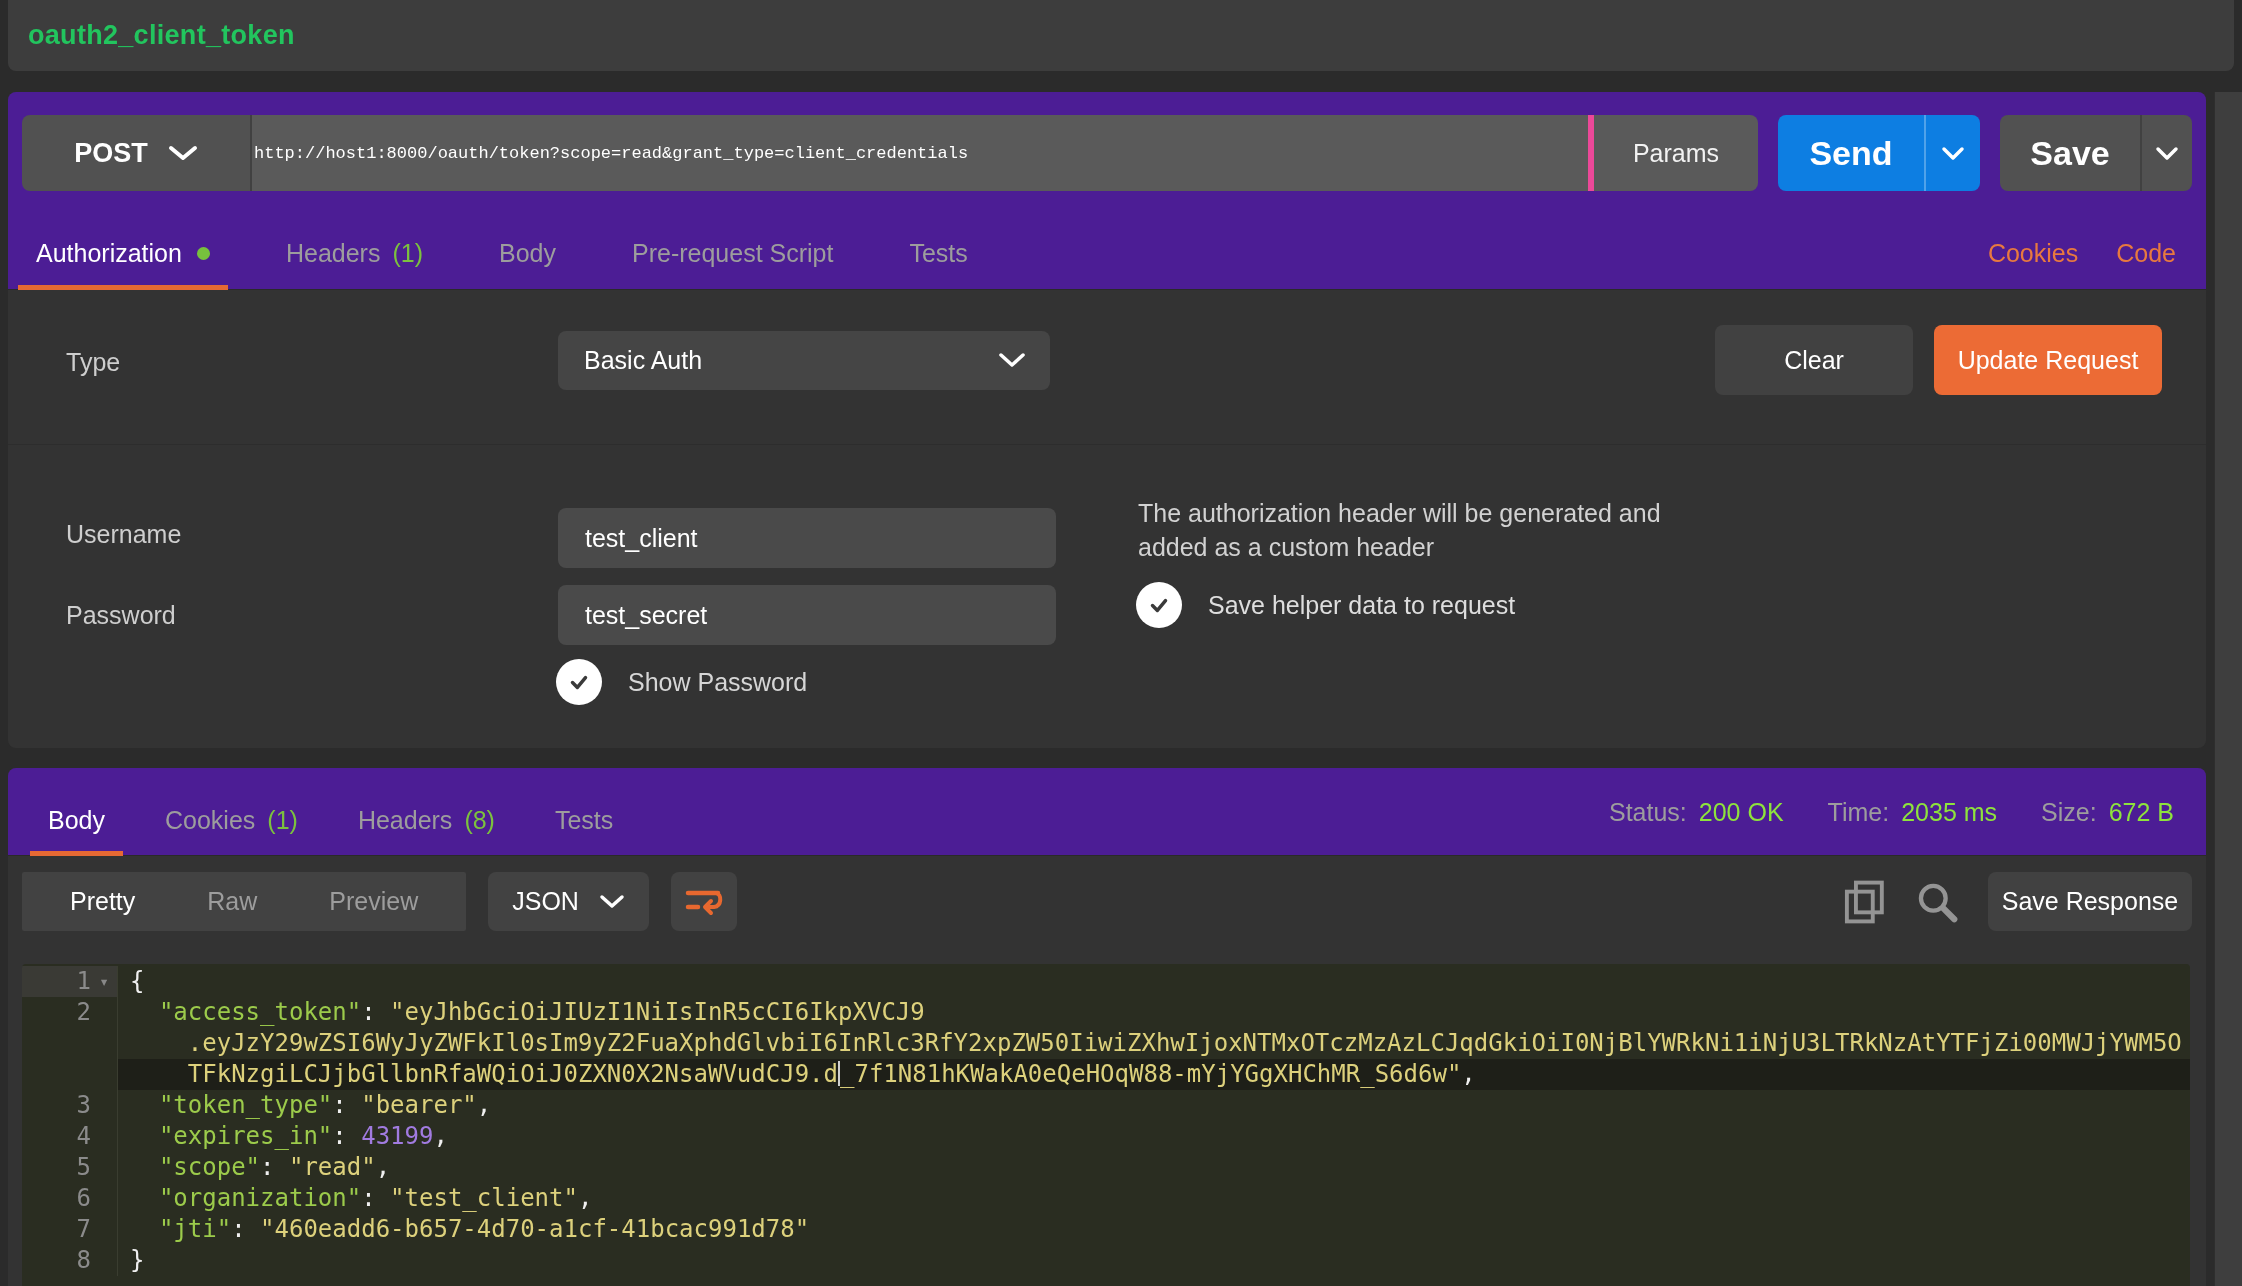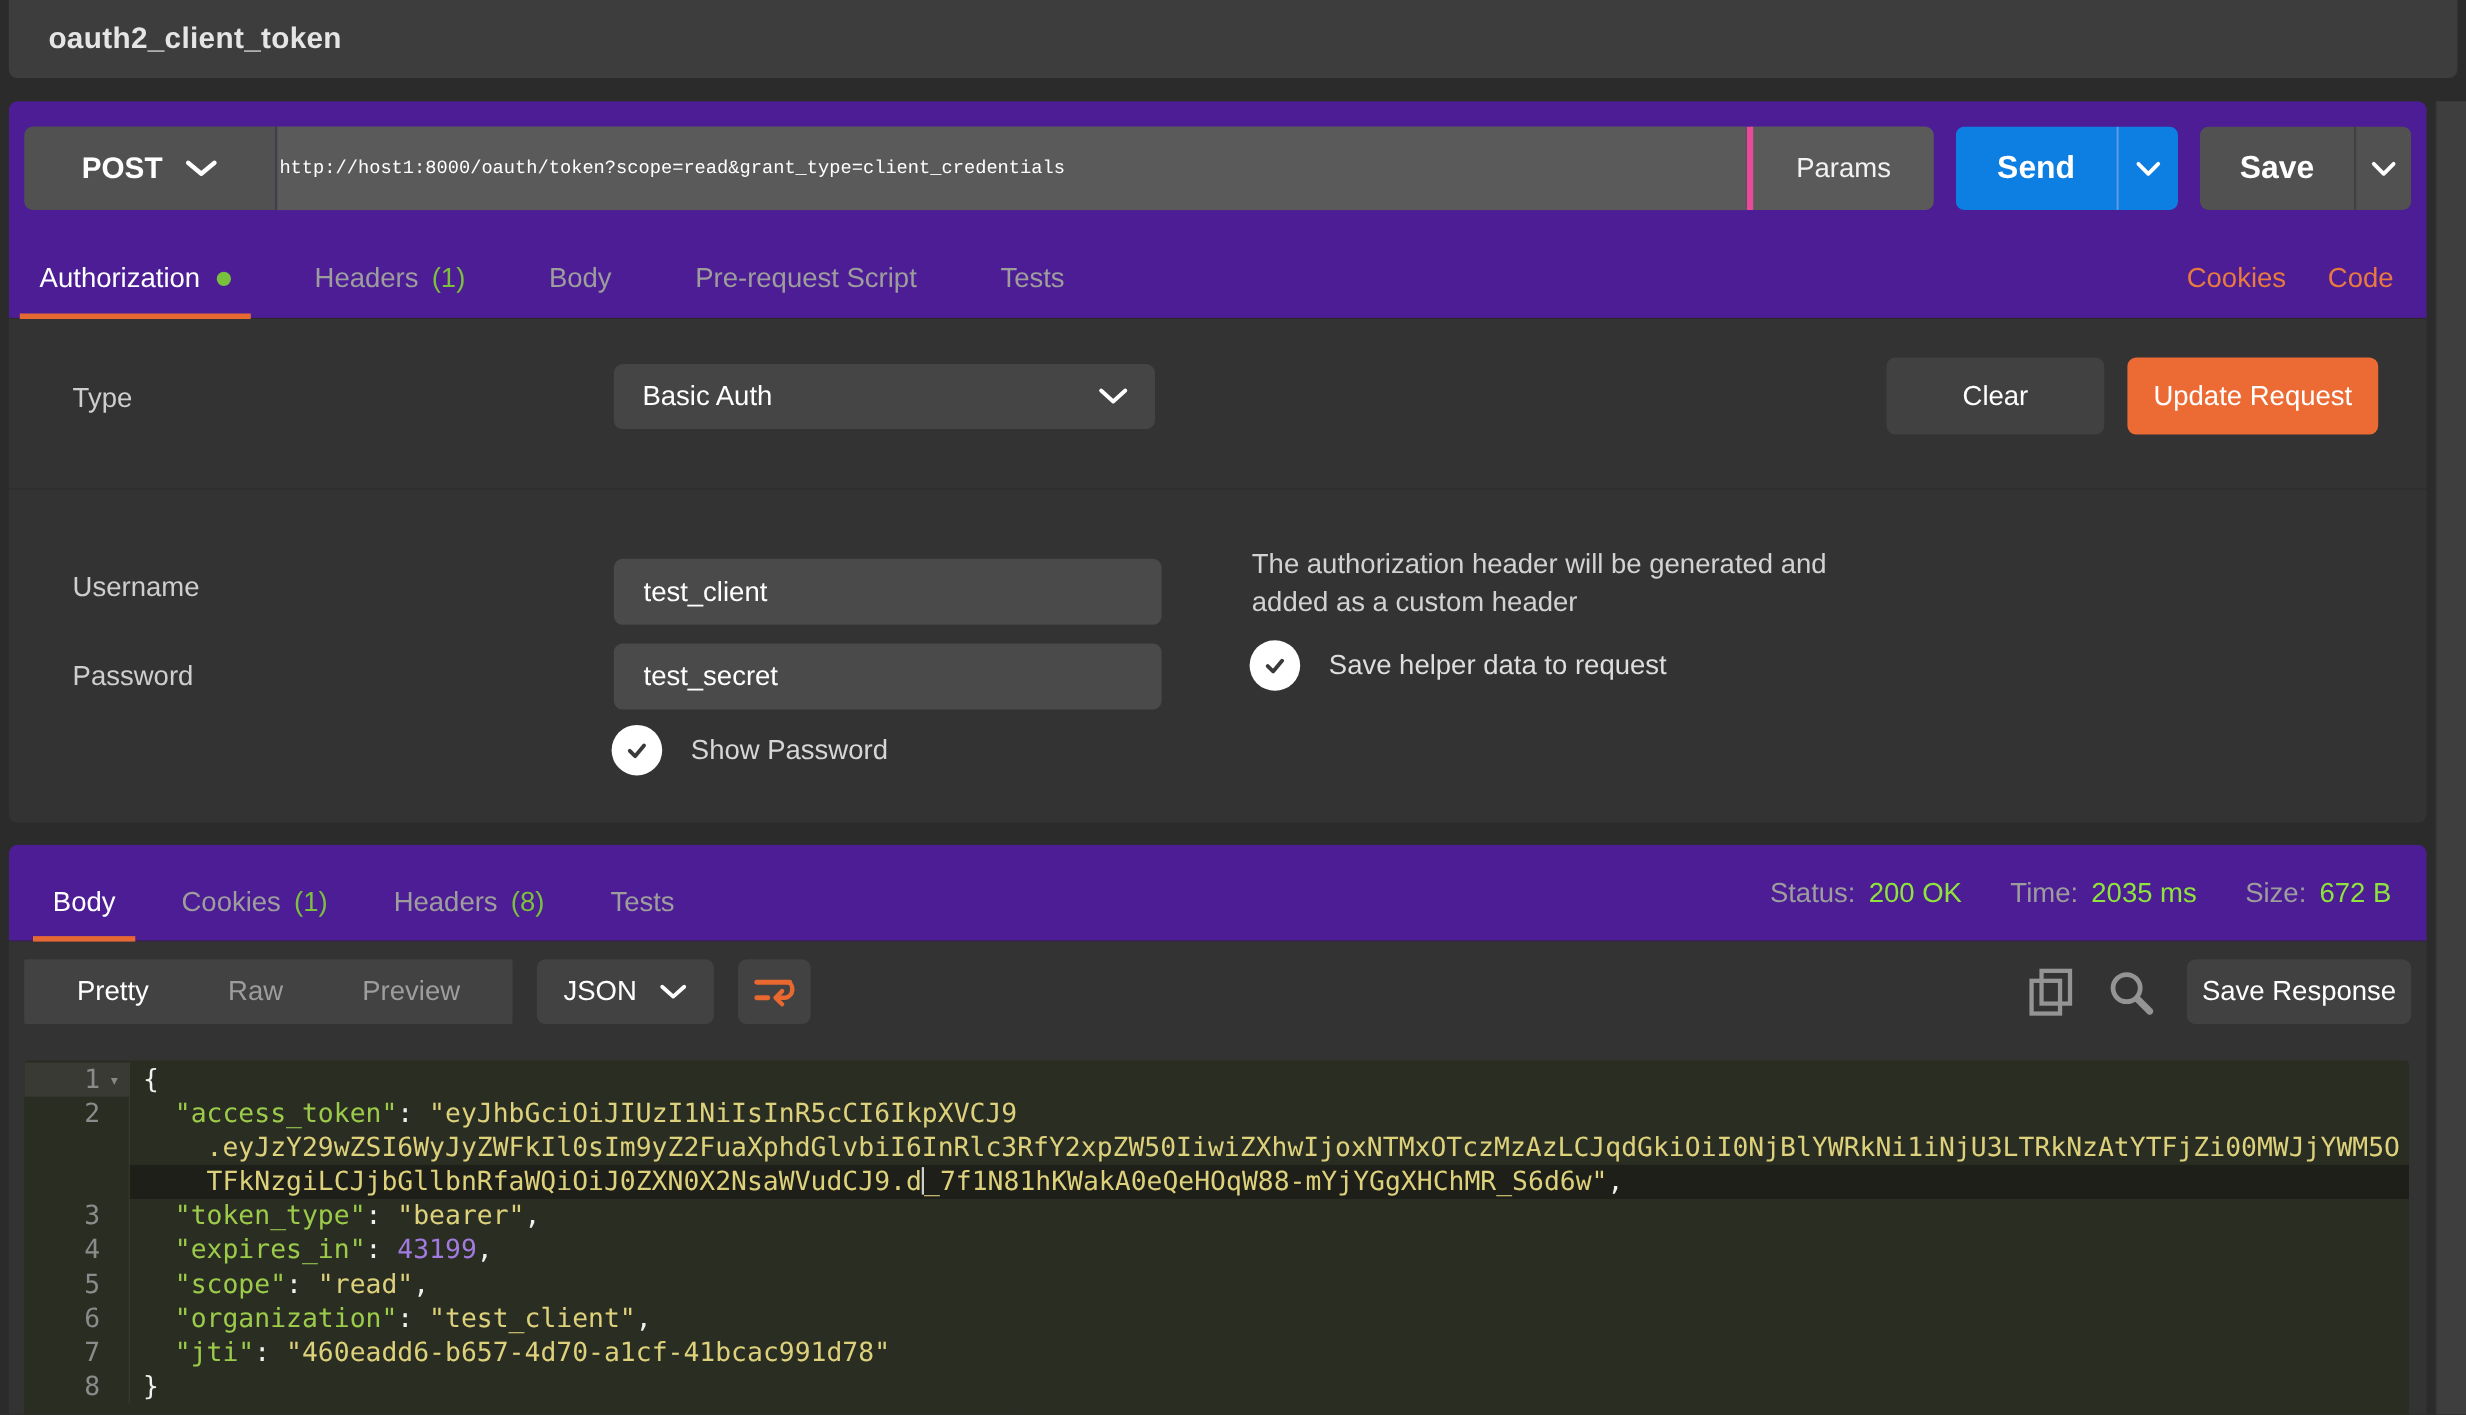--- a/index.html
+++ b/index.html
@@ -4,21 +4,21 @@
 <style>
   * { box-sizing: border-box; }
   html,body { margin:0; padding:0; }
   body {
     width:2242px; height:1286px; overflow:hidden; position:relative;
     background:#2b2b2b; font-family:"Liberation Sans", sans-serif; color:#eee;
   }
   
   .titlebar{position:absolute;left:8px;right:8px;top:0;height:71px;background:#3d3d3d;
     border-radius:0 0 8px 8px;display:flex;align-items:center;}
-  .titlebar h1{margin:16px;padding-left:20px;font-size:27px;font-weight:bold;color:#e5e5e5;letter-spacing:.3px;}
+  .titlebar h1{margin:0;padding-left:20px;font-size:27px;font-weight:bold;color:#22c55e;letter-spacing:.3px;}
 
   
   .card{position:absolute;left:8px;width:2198px;background:#333;border-radius:8px;overflow:hidden;}
   #request-card{top:92px;height:656px;}
   #response-card{top:768px;height:560px;}
   .card-top{background:#4c1d95;border-bottom:1px solid #2a2a2a;position:relative;}
   #request-card .card-top{height:198px;}
   #response-card .card-top{height:88px;}
 
   
@@ -26,21 +26,21 @@
   .method{flex:0 0 230px;background:#515151;border-radius:8px 0 0 8px;border-right:2px solid #414141;
     display:flex;align-items:center;justify-content:center;gap:20px;font-size:27px;font-weight:bold;color:#fff;cursor:pointer;}
   .url{flex:1;background:#5a5a5a;display:flex;align-items:center;}
   .url input{width:100%;background:transparent;border:0;outline:none;color:#fff;
     font-size:17px;font-family:Liberation Mono, monospace;}
   .params{flex:0 0 170px;background:#5a5a5a;border-left:6px solid #ec4899;border-radius:0 8px 8px 0;
     display:flex;align-items:center;justify-content:center;font-size:25px;color:#f2f2f2;cursor:pointer;}
   .btn-group{margin-left:20px;display:flex;border-radius:8px;overflow:hidden;}
   .send-group{width:202px;}
   .save-group{width:192px;}
-  .grp-main{flex:1;display:flex;align-items:center;justify-content:center;font-size:29px;font-weight:bold;color:#fff;border:0;cursor:pointer;font-family:inherit;}
+  .grp-main{flex:1;display:flex;align-items:center;justify-content:center;font-size:34px;font-weight:bold;color:#fff;border:0;cursor:pointer;font-family:inherit;}
   .grp-caret{display:flex;align-items:center;justify-content:center;cursor:pointer;}
   .send-group .grp-main{background:#0d7ee2;}
   .send-group .grp-caret{width:56px;background:#0d7ee2;border-left:2px solid rgba(255,255,255,.28);}
   .save-group .grp-main{background:#515151;}
   .save-group .grp-caret{width:52px;background:#515151;border-left:2px solid #414141;}
 
   
   .tabs{position:absolute;left:18px;right:0;bottom:0;height:72px;display:flex;align-items:center;}
   .tab{position:relative;height:100%;display:flex;align-items:center;padding:0 10px;margin-right:56px;
     font-size:25px;color:#9d9d9d;cursor:pointer;white-space:nowrap;}

